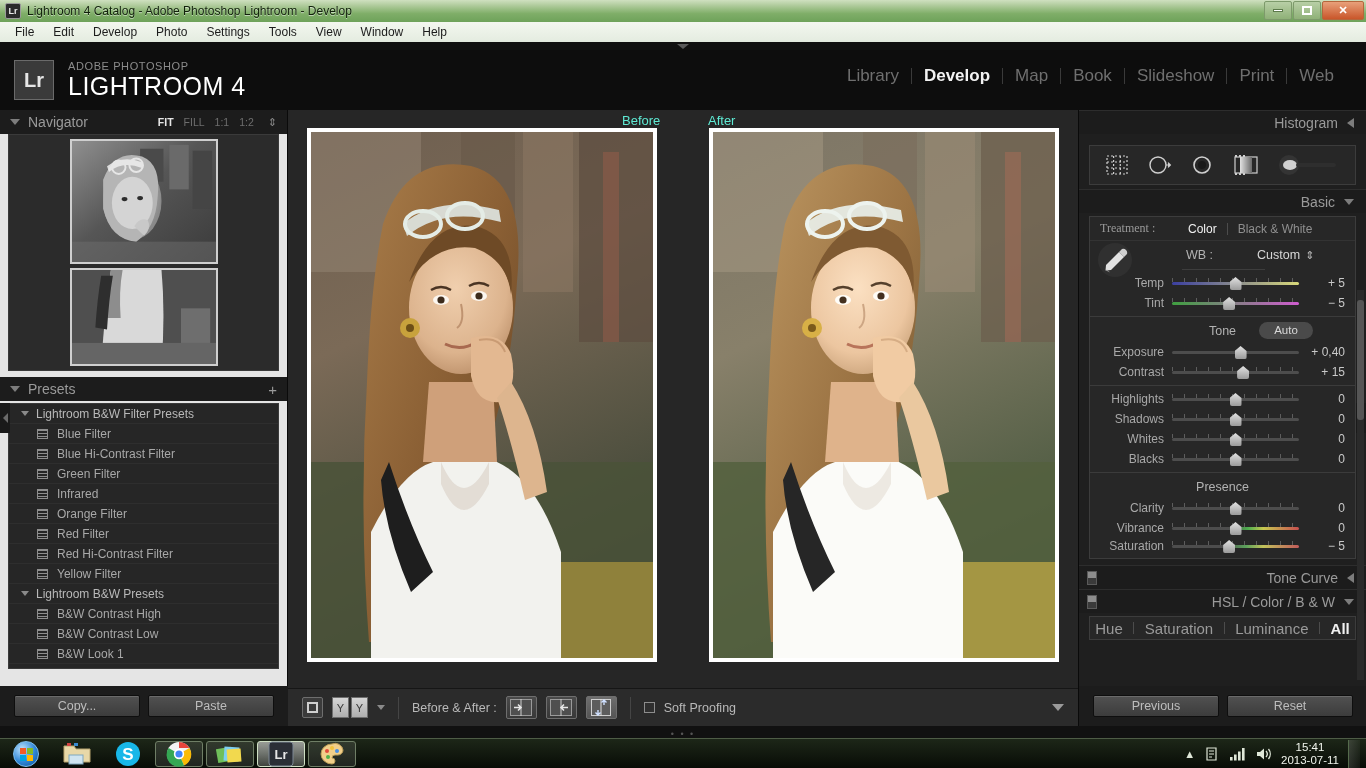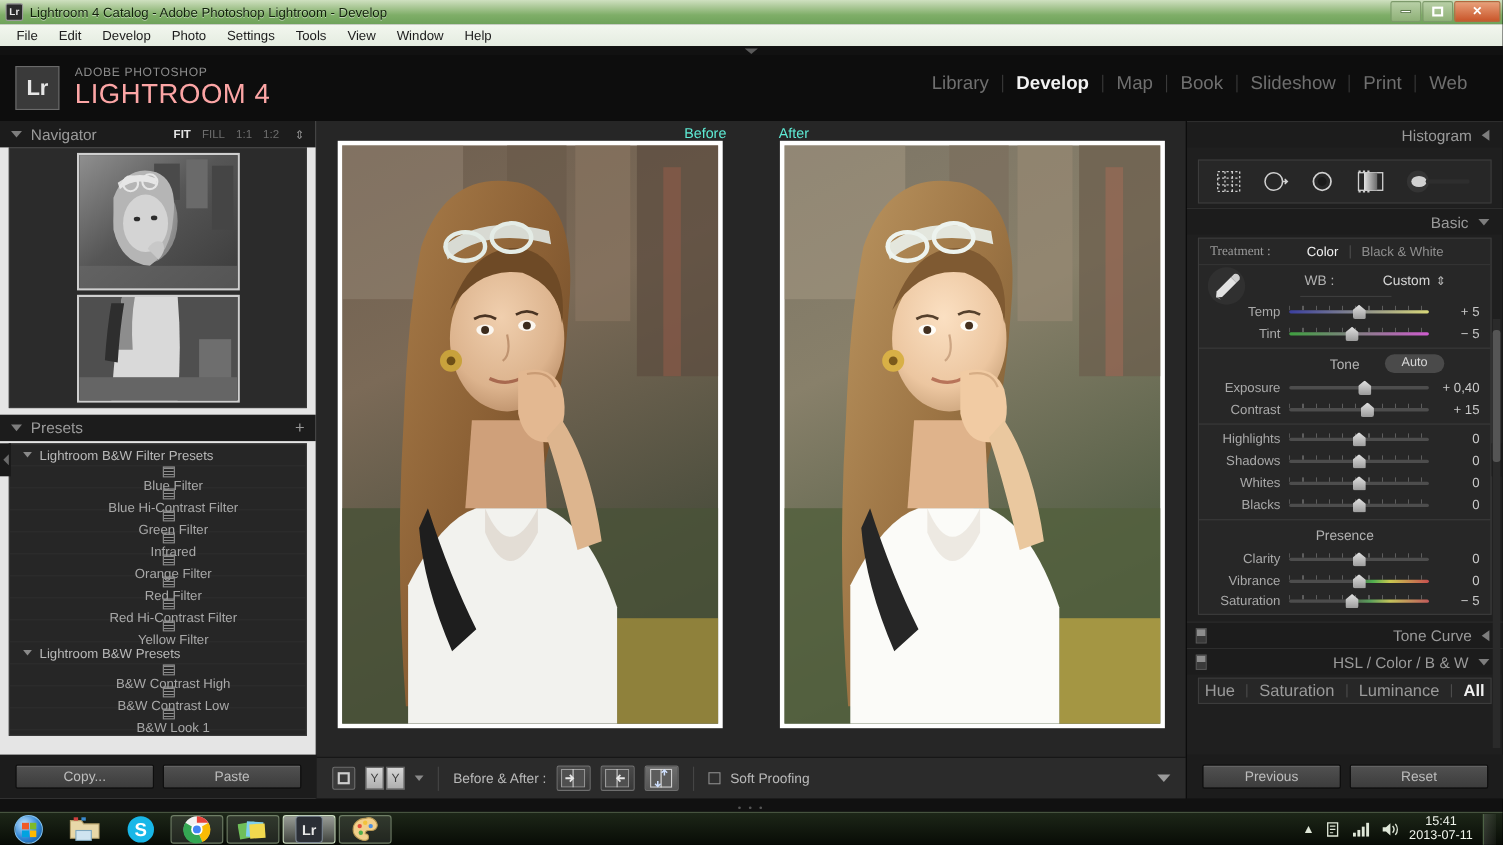--- a/index.html
+++ b/index.html
@@ -66,21 +66,21 @@
   }
   #lr-badge {
     width: 40px; height: 40px; margin-left: 14px;
     background: #3a3a3a; border: 1px solid #6a6a6a;
     color: #e6e6e6; font-size: 20px; font-weight: bold;
     display: flex; align-items: center; justify-content: center;
     font-family: "Liberation Sans", sans-serif;
   }
   #lr-wordmark { margin-left: 14px; line-height: 1; }
   #lr-wordmark .sub { font-size: 11px; color: #8c8c8c; letter-spacing: .6px; display:block; }
-  #lr-wordmark .main { font-size: 25px; color: #fca5a5; letter-spacing: .5px; display:block; margin-top:2px;}
+  #lr-wordmark .main { font-size: 25px; color: #ffffff; letter-spacing: .5px; display:block; margin-top:2px;}
   #modules {
     position: absolute; right: 20px; top: 16px; display: flex; align-items: center; gap: 0;
   }
   .module { font-size: 17px; color: #6f6f6f; padding: 0 12px; cursor: pointer; }
   .module.active { color: #f2f2f2; font-weight: bold; }
   .module-sep { width: 1px; height: 16px; background: #3a3a3a; }
 
   
   #left-panel {
     position: absolute; left: 0; top: 68px; width: 288px; height: 616px;
@@ -122,21 +122,21 @@
   
   #nav-body { margin: 0 8px; background: #2b2b2b; border: 1px solid #3a3a3a; padding: 4px; }
   .nav-thumb { width: 148px; margin: 0 auto; border: 2px solid #cfcfcf; display: block; }
   .nav-thumb.t1 { height: 125px; }
   .nav-thumb.t2 { height: 98px; margin-top: 4px; }
 
   
   #presets-box { margin: 2px 8px 0 8px; background: #262626; border: 1px solid #3a3a3a; height: 266px; overflow: hidden; }
   .preset-group { display: flex; align-items: center; height: 20px; padding-left: 12px; font-size: 12px; color: #b9b9b9; border-bottom: 1px solid #2e2e2e; }
   .preset-group .tri-d { width:0;height:0;border-left:4px solid transparent;border-right:4px solid transparent;border-top:5px solid #8a8a8a;margin-right:7px; }
-  .preset-item { display: flex; align-items: center; height: 20px; padding-left: 28px; font-size: 12px; color: #a8a8a8; border-bottom: 1px solid #2e2e2e; flex-direction: column; }
+  .preset-item { display: flex; align-items: center; height: 20px; padding-left: 28px; font-size: 12px; color: #a8a8a8; border-bottom: 1px solid #2e2e2e; }
   .pres-ico { width: 11px; height: 10px; margin-right: 9px; border: 1px solid #8e8e8e; background:
      repeating-linear-gradient(to bottom, #8e8e8e 0 1px, transparent 1px 3px); flex: none; }
 
   
   #lp-footer { position: absolute; left: 0; bottom: 0; width: 288px; height: 40px; background: #1c1c1c; display: flex; align-items: center; gap: 8px; padding: 0 14px; }
   .lrbtn {
     flex: 1; height: 22px; border: 1px solid #0e0e0e; border-radius: 2px;
     background: linear-gradient(to bottom,#515151,#3c3c3c);
     color: #bdbdbd; font-size: 12.5px; display: flex; align-items: center; justify-content: center;
     box-shadow: inset 0 1px 0 #6a6a6a;

